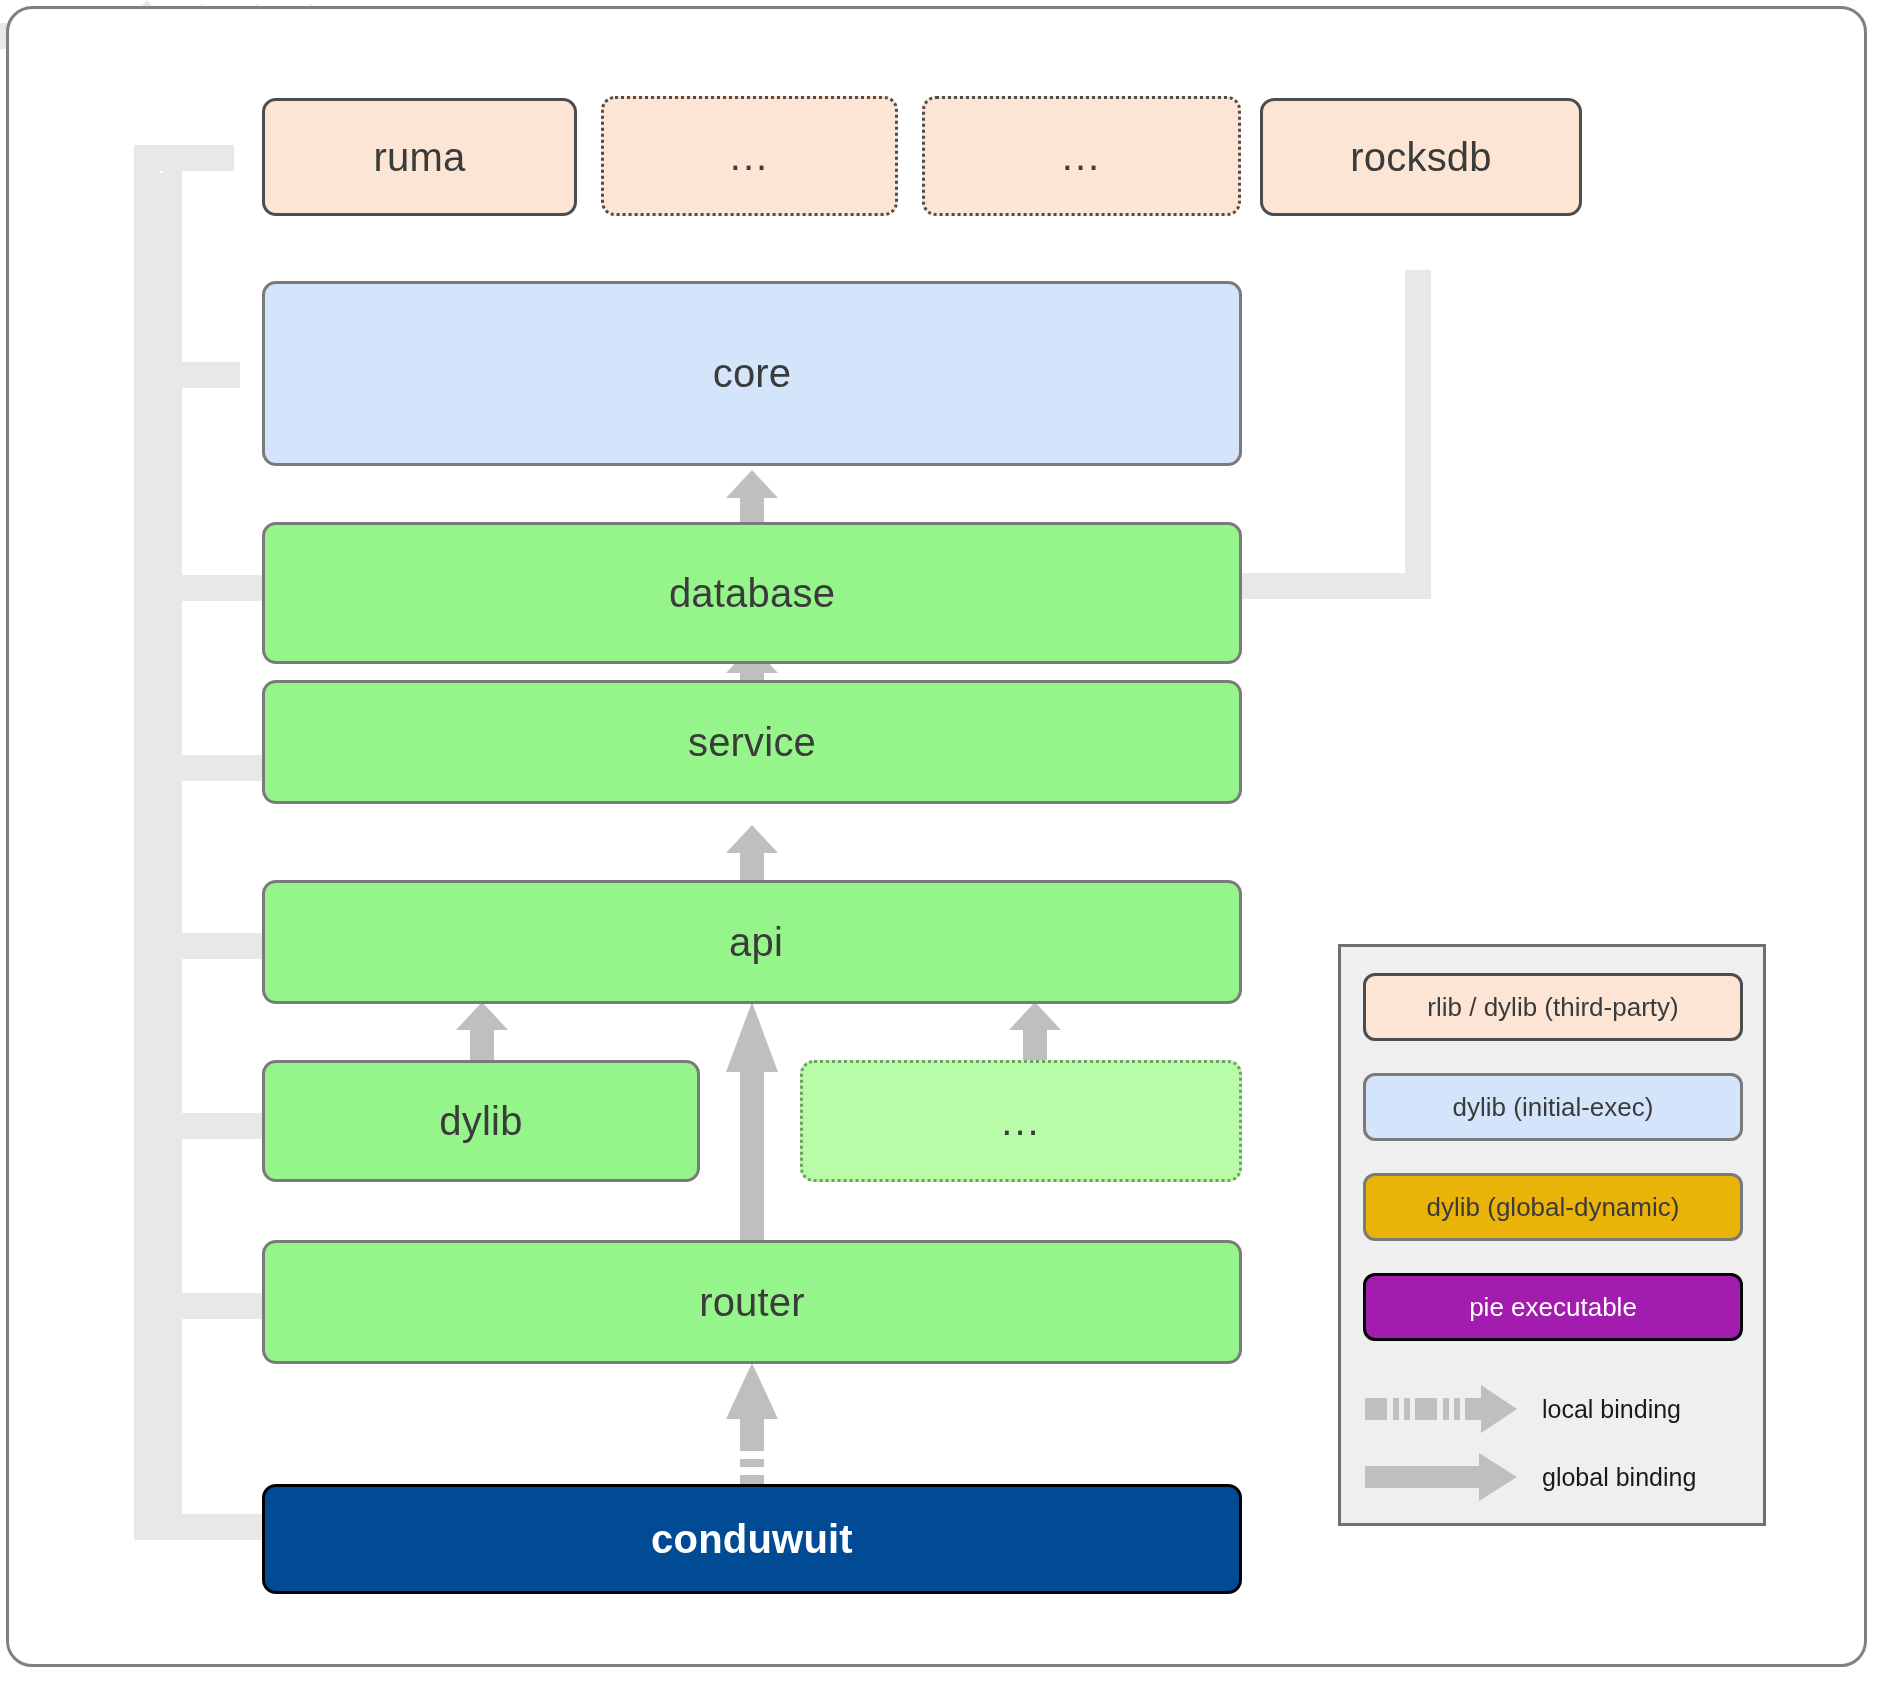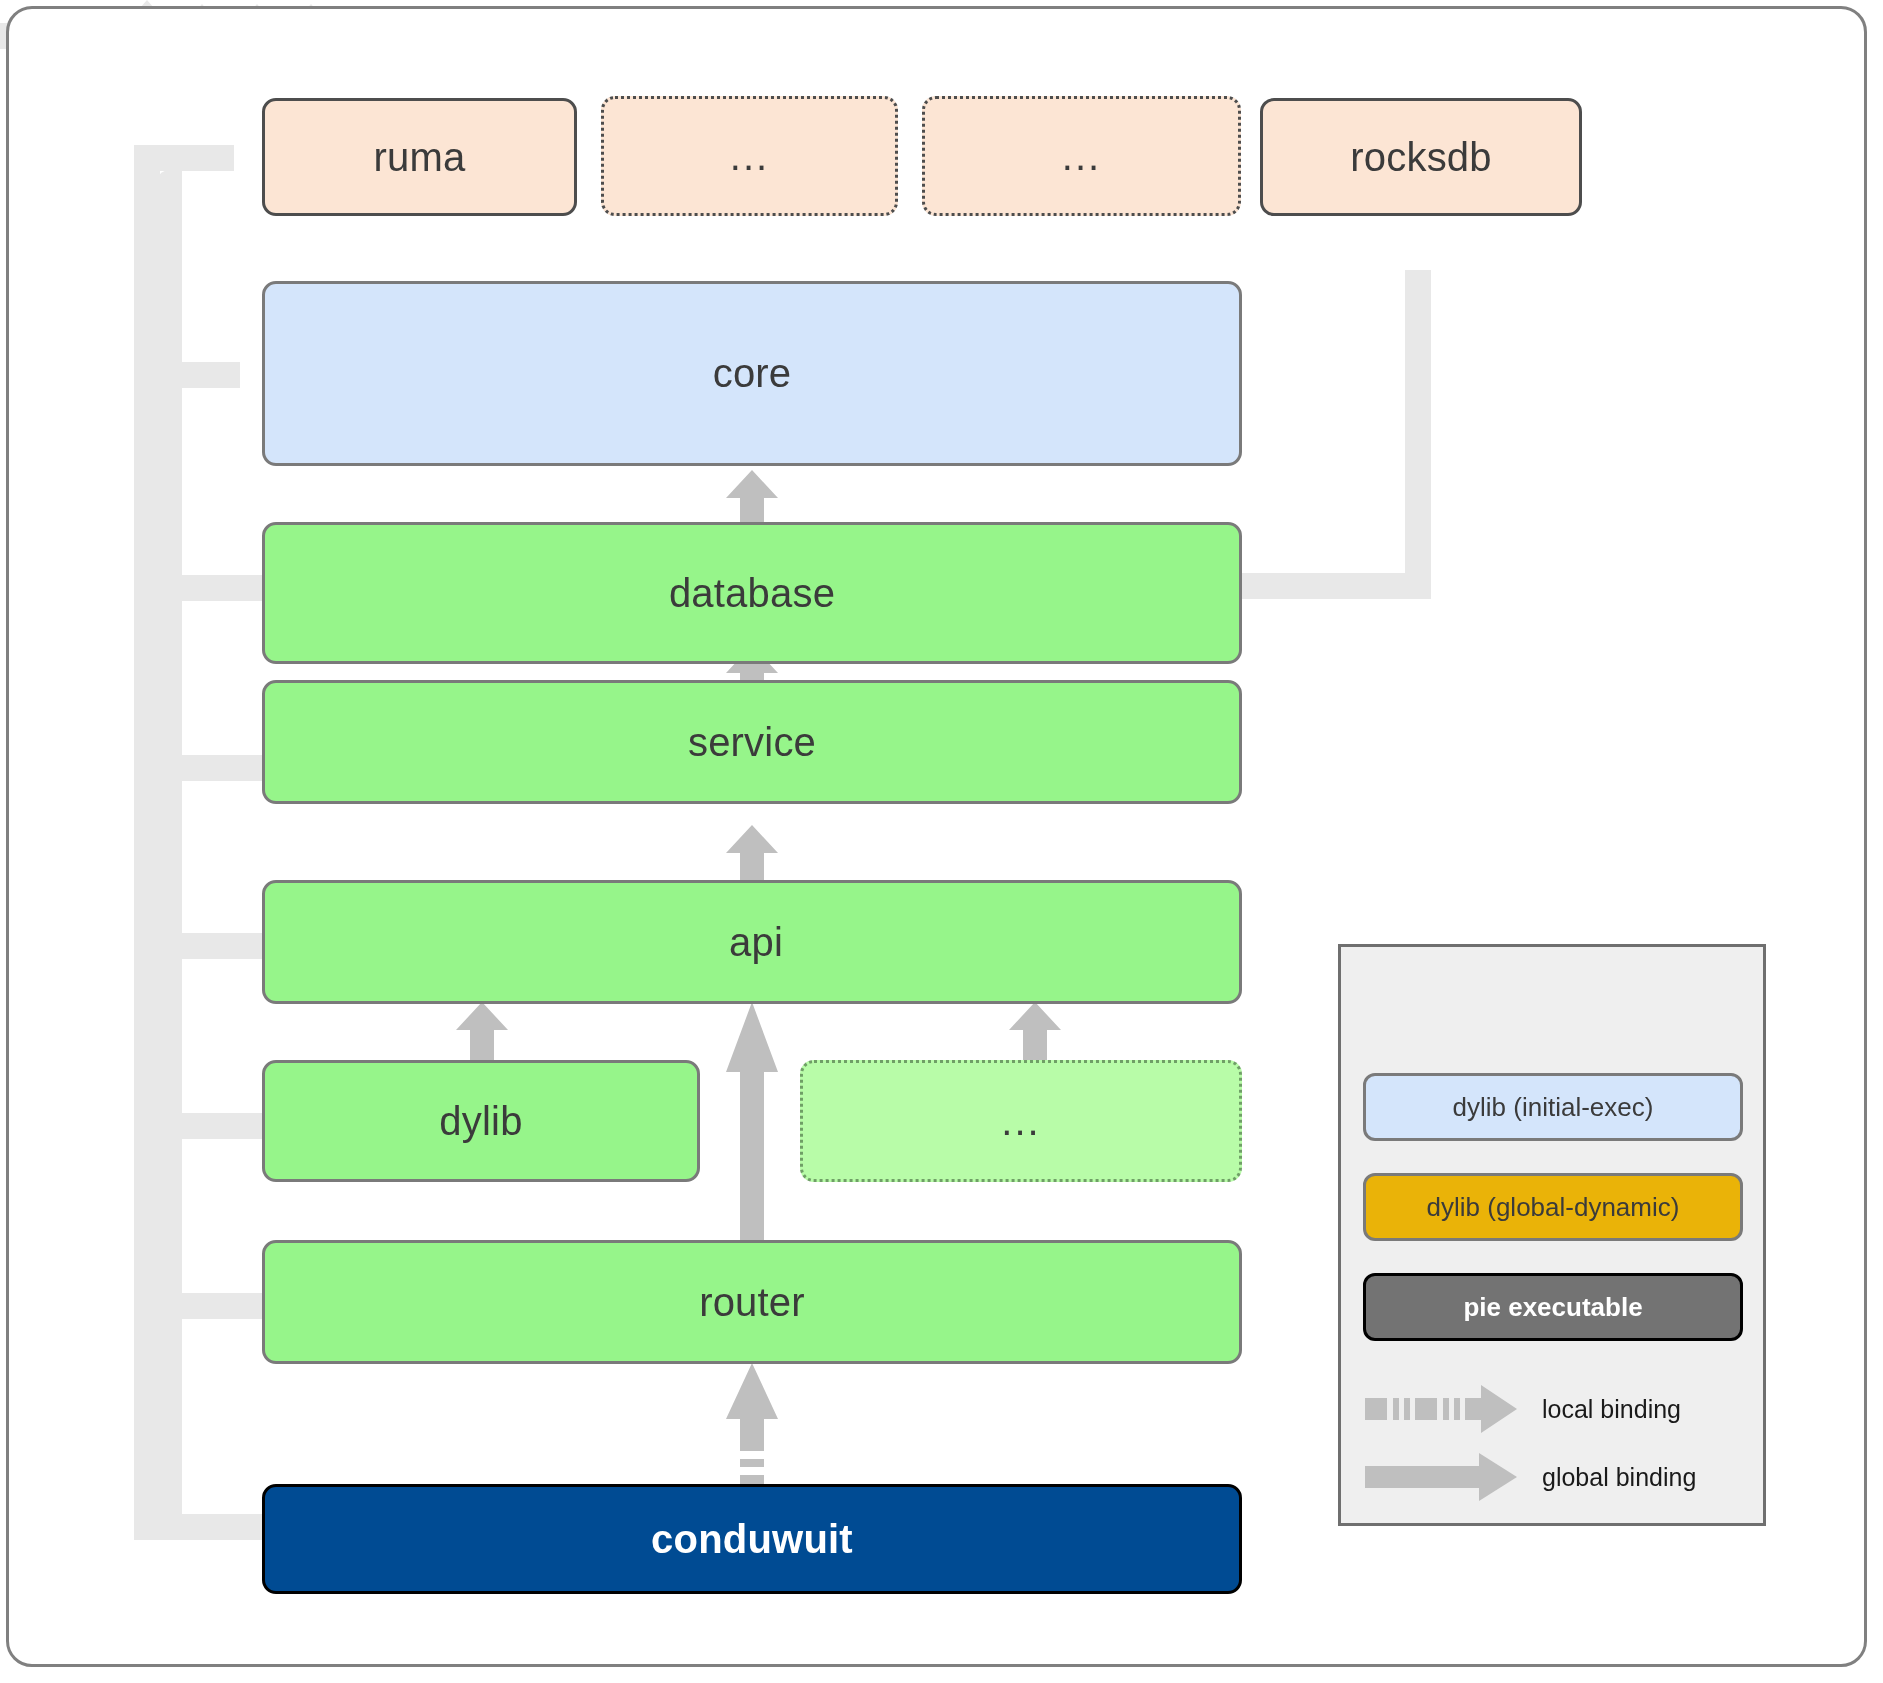--- a/index.html
+++ b/index.html
@@ -262,30 +262,33 @@
     <span>router</span>
   </div>
 
   <div class="node pie" style="left:262px; top:1484px; width:980px; height:110px;">
     <span>conduwuit</span>
   </div>
 
   
   <div id="legend">
 
+    <div class="legend-box" style="top:26px; background:#fce5d4; border:3px solid #4d4d4d; color:#3b3b3b;">
+      <span>rlib / dylib (third-party)</span>
+    </div>
 
     <div class="legend-box" style="top:126px; background:#d4e5fb; border:3px solid #7a7a7a; color:#3b3b3b;">
       <span>dylib (initial-exec)</span>
     </div>
 
     <div class="legend-box" style="top:226px; background:#eab308; border:3px solid #7a7a7a; color:#3b3b3b;">
       <span>dylib (global-dynamic)</span>
     </div>
 
-    <div class="legend-box" style="top:326px; background:#737373; border:3px solid #000000; color:#ffffff; font-weight:bold;">
+    <div class="legend-box" style="top:326px; background:#a21caf; border:3px solid #000000; color:#ffffff; font-weight:normal;">
       <span>pie executable</span>
     </div>
 
     <div class="legend-row" style="top:434px;">
       <svg class="legend-glyph" viewBox="0 0 156 52">
         <rect x="2" y="15" width="22" height="22" fill="#bfbfbf"></rect>
         <rect x="30" y="15" width="6" height="22" fill="#bfbfbf"></rect>
         <rect x="41" y="15" width="6" height="22" fill="#bfbfbf"></rect>
         <rect x="52" y="15" width="22" height="22" fill="#bfbfbf"></rect>
         <rect x="80" y="15" width="6" height="22" fill="#bfbfbf"></rect>

